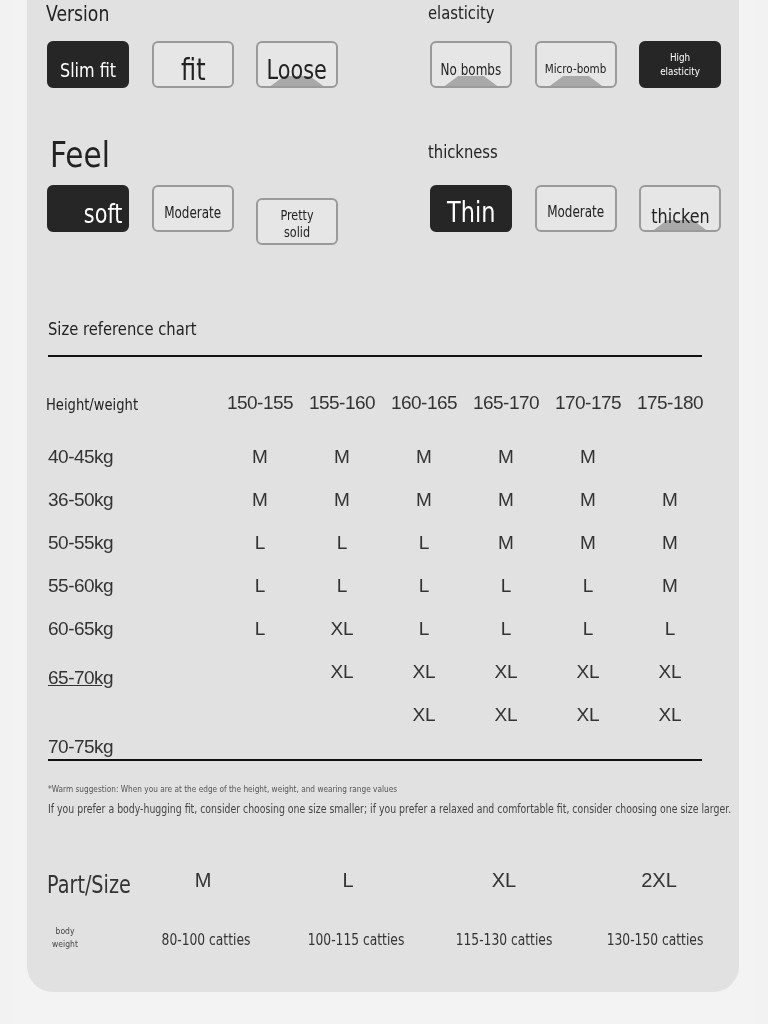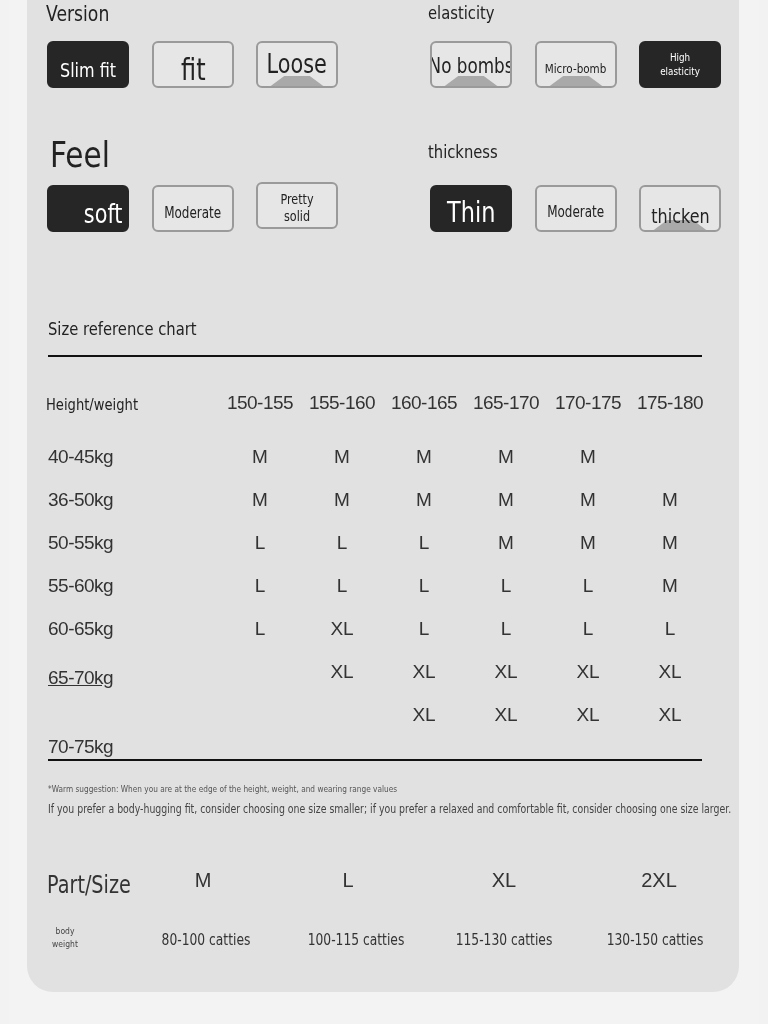--- a/index.html
+++ b/index.html
@@ -57,46 +57,46 @@
 <div class="outer"></div>
 <div class="card"></div>
 
 <div class="sec-label" style="left:46px;top:2px;font-size:21px;">Version</div>
 <div class="opt sel" style="left:47px;top:41px;font-size:20px;">
     <span class="t">Slim fit</span>
   </div>
 <div class="opt" style="left:152px;top:41px;font-size:30px;padding-bottom:0;">
     <span class="t">fit</span>
   </div>
-<div class="opt" style="left:256px;top:41px;font-size:26px;padding-bottom:7px;">
+<div class="opt" style="left:256px;top:41px;font-size:26px;padding-bottom:1px;">
     <div class="mound"></div>
     <span class="t">Loose</span>
   </div>
 
 <div class="sec-label" style="left:428px;top:2px;font-size:18px;">elasticity</div>
-<div class="opt" style="left:430px;top:41px;font-size:21px;padding-bottom:8px;">
+<div class="opt" style="left:430px;top:41px;font-size:15px;padding-bottom:8px;">
     <div class="mound"></div>
     <span class="t">No bombs</span>
   </div>
 <div class="opt" style="left:535px;top:41px;font-size:13px;padding-bottom:10px;">
     <div class="mound"></div>
     <span class="t">Micro-bomb</span>
   </div>
 <div class="opt sel" style="left:639px;top:41px;font-size:11px;padding:13px 6px;align-items:center;">
     <span class="t" style="white-space:normal;width:60px;line-height:14px;">High elasticity</span>
   </div>
 
 <div class="sec-label" style="left:50px;top:134px;font-size:36px;">Feel</div>
 <div class="opt sel" style="left:47px;top:185px;font-size:26px;padding-bottom:1px;justify-content:flex-end;">
     <span class="t">soft</span>
   </div>
 <div class="opt" style="left:152px;top:185px;font-size:15px;padding-bottom:9px;">
     <span class="t">Moderate</span>
   </div>
-<div class="opt" style="left:256px;top:182px;font-size:14px;padding:0 4px 2px;">
+<div class="opt" style="left:256px;top:198px;font-size:14px;padding:0 4px 2px;">
     <span class="t" style="white-space:normal;width:60px;line-height:17px;">Pretty solid</span>
   </div>
 
 <div class="sec-label" style="left:428px;top:141px;font-size:18px;">thickness</div>
 <div class="opt sel" style="left:430px;top:185px;font-size:28px;padding-bottom:1px;">
     <span class="t">Thin</span>
   </div>
 <div class="opt" style="left:535px;top:185px;font-size:15px;padding-bottom:10px;">
     <span class="t">Moderate</span>
   </div>

